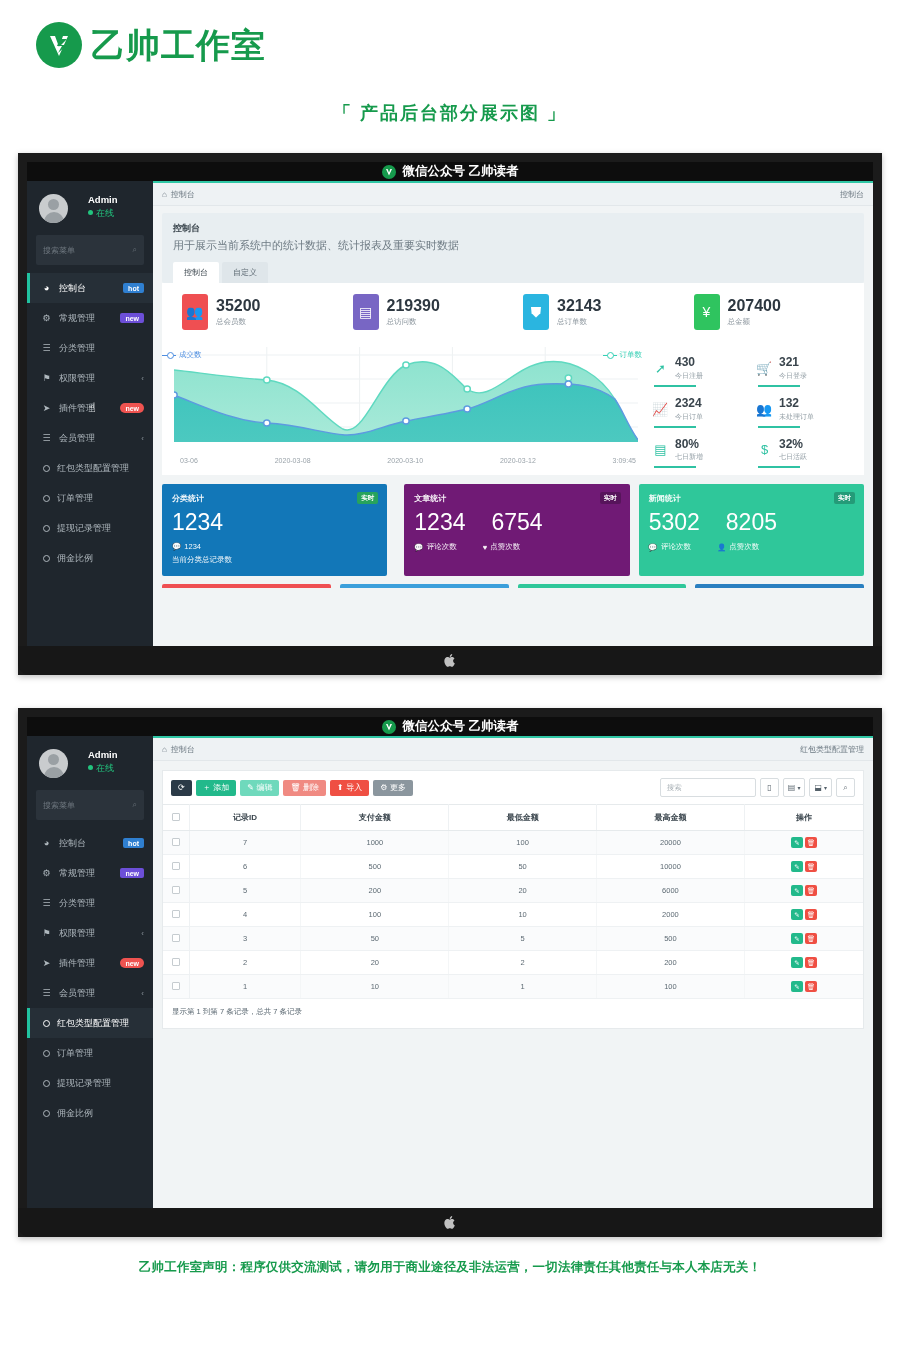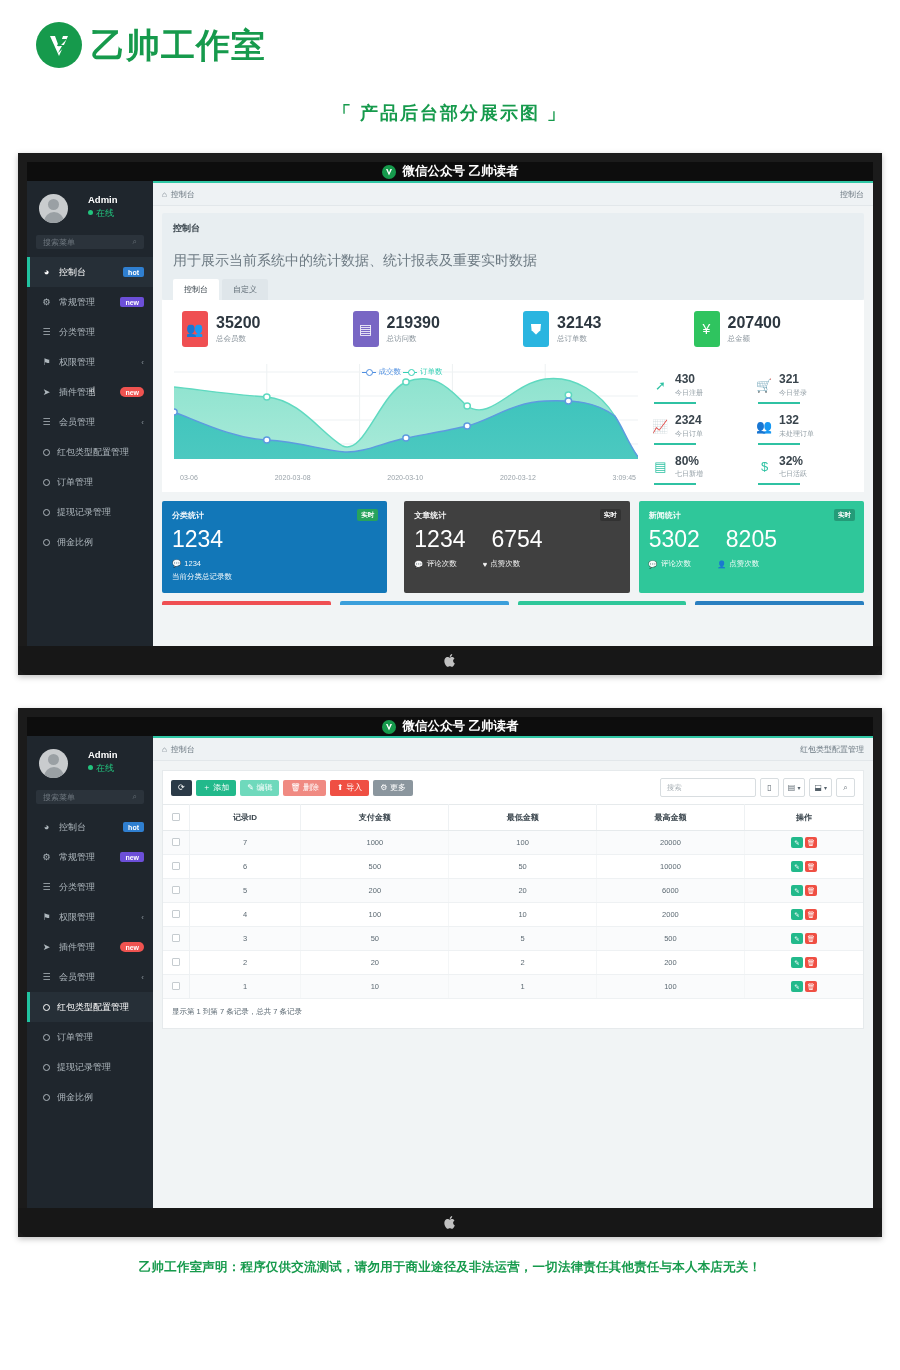--- a/index.html
+++ b/index.html
@@ -70,21 +70,21 @@
   .avatar::after {
     content: ""; position: absolute; width: 20px; height: 13px; border-radius: 10px 10px 0 0;
     background: #9aa0a4; left: 4.5px; top: 18px;
   }
   .side-user-txt { line-height: 1.35; }
   .side-user-name { color: #fff; font-size: 9.5px; font-weight: bold; }
   .side-user-status { color: #22c47e; font-size: 9px; display: flex; align-items: center; gap: 3px; }
   .dot-on { width: 5px; height: 5px; border-radius: 50%; background: #22c47e; display:inline-block; }
 
   .side-search {
-    margin: 1px 9px 8px 9px; height: 14px; background: #2b333b; border-radius: 2px;
+    margin: 1px 9px 8px 9px; height: 30px; background: #2b333b; border-radius: 2px;
     display: flex; align-items: center; justify-content: space-between;
     padding: 0 7px; color: #6d767e; font-size: 8px;
   }
 
   .side-item {
     height: 30px; display: flex; align-items: center; gap: 7px;
     padding: 0 9px 0 11px; color: #aeb7bd; font-size: 9px;
     border-left: 3px solid transparent; position: relative;
   }
   .side-item.active { background: #262f37; color: #fff; border-left-color: #21c3a0; }
@@ -116,21 +116,21 @@
     border-bottom: 1px solid #e2e7ea;
   }
   .crumb-left { display: flex; align-items: center; gap: 4px; }
 
   
   .panel {
     background: #e8eef1; margin: 7px 9px 0 9px; border-radius: 2px;
     padding: 9px 11px 0 11px;
   }
   .panel-h { font-size: 9px; font-weight: bold; color: #39444c; }
-  .panel-d { font-size: 14px; color: #6d7a83; margin-top: 17px; }
+  .panel-d { font-size: 11px; color: #6d7a83; margin-top: 3px; }
   .tabs { display: flex; gap: 3px; margin-top: 9px; }
   .tab {
     font-size: 8px; padding: 5px 11px; color: #5d6a73;
     background: #dfe6ea; border-radius: 2px 2px 0 0;
   }
   .tab.active { background: #fff; color: #39444c; }
 
   .card-white { background: #fff; margin: 0 9px; padding: 11px 10px; }
 
   
@@ -142,21 +142,21 @@
     color: #fff; font-size: 14px;
   }
   .stat-num { font-size: 16px; font-weight: bold; color: #2d3740; line-height: 1.1; }
   .stat-lab { font-size: 7.5px; color: #8a949c; margin-top: 2px; }
 
   
   .chart-region { display: flex; margin: 0 9px; background: #fff; padding: 6px 0 0 0; }
   .chart-box { flex: 1; position: relative; padding: 0 4px 0 12px; }
   .chart-legend {
     position: absolute; left: 0; right: 0; top: 3px;
-    display: flex; justify-content: center; gap: 2px;
+    display: flex; justify-content: space-between; gap: 2px;
     font-size: 7.5px; color: #7d8890; z-index: 3;
   }
   .lg { display: flex; align-items: center; gap: 3px; }
   .lg-mark { width: 14px; height: 7px; position: relative; }
   .lg-mark::before {
     content: ""; position: absolute; left: 0; top: 3px; width: 14px; height: 1px;
   }
   .lg-mark::after {
     content: ""; position: absolute; left: 4.5px; top: 0.5px; width: 5px; height: 5px;
     border-radius: 50%; background: #fff; border: 1.2px solid currentColor;
@@ -189,21 +189,21 @@
     padding: 1.5px 4px; border-radius: 2px; background: rgba(0,0,0,.22); font-weight: bold;
   }
   .ccard-tag.green { background: #27a35c; }
   .ccard-nums { display: flex; gap: 26px; margin-top: 7px; }
   .ccard-num { font-size: 23px; font-weight: 300; line-height: 1; }
   .ccard-subs { display: flex; gap: 26px; margin-top: 8px; }
   .ccard-sub { font-size: 7.5px; opacity: .95; display: flex; align-items: center; gap: 3px; }
   .ccard-foot { font-size: 7.5px; margin-top: 4px; opacity: .95; }
   .c-teal { background: #1277b8; }
   .c-blue { background: #3b9fdb; }
-  .c-purple { background: #404040; margin-left: 8px; }
+  .c-purple { background: #701a75; margin-left: 8px; }
   .c-green { background: #2fc79a; }
   .bottom-strip { display: flex; gap: 9px; margin: 8px 9px 0 9px; }
   .bstrip { flex: 1; height: 4px; border-radius: 2px 2px 0 0; }
 
   
   .tbl-wrap { background: #fff; margin: 9px 9px 0 9px; border: 1px solid #e6eaec; }
   .toolbar { display: flex; align-items: center; justify-content: space-between; padding: 7px 8px; }
   .tb-left { display: flex; gap: 4px; }
   .btn {
     font-size: 8px; color: #fff; border-radius: 2px; padding: 4px 7px;

